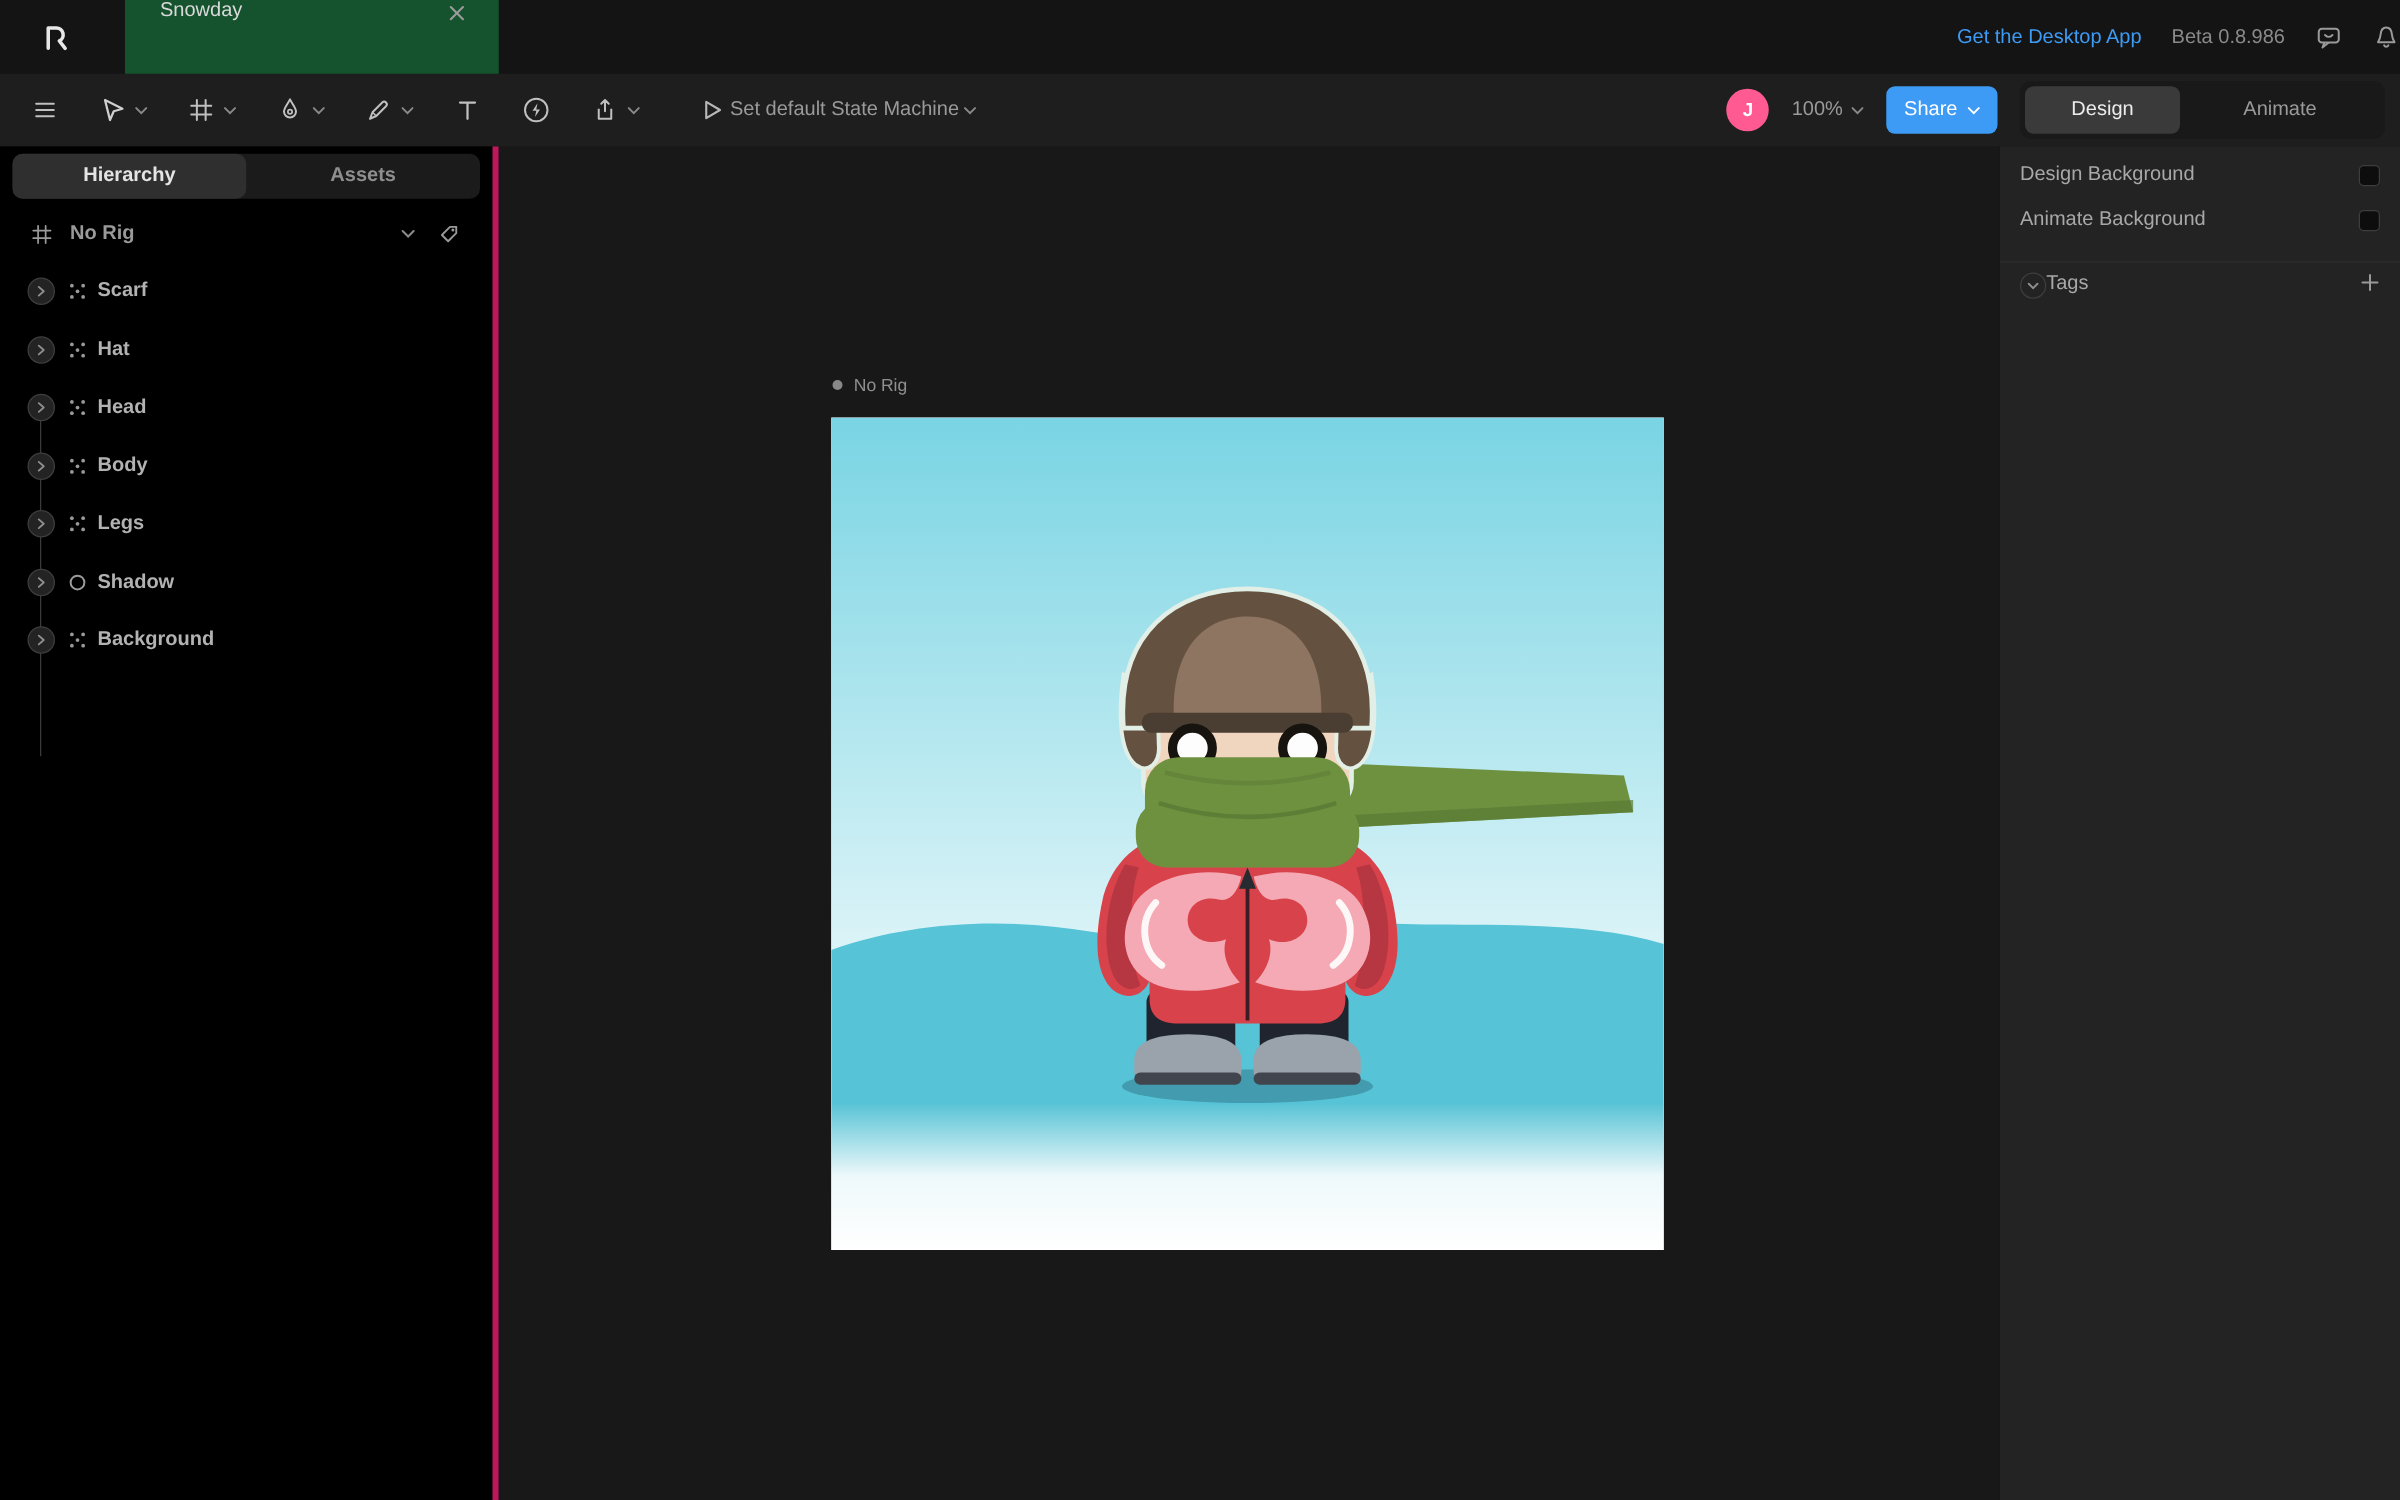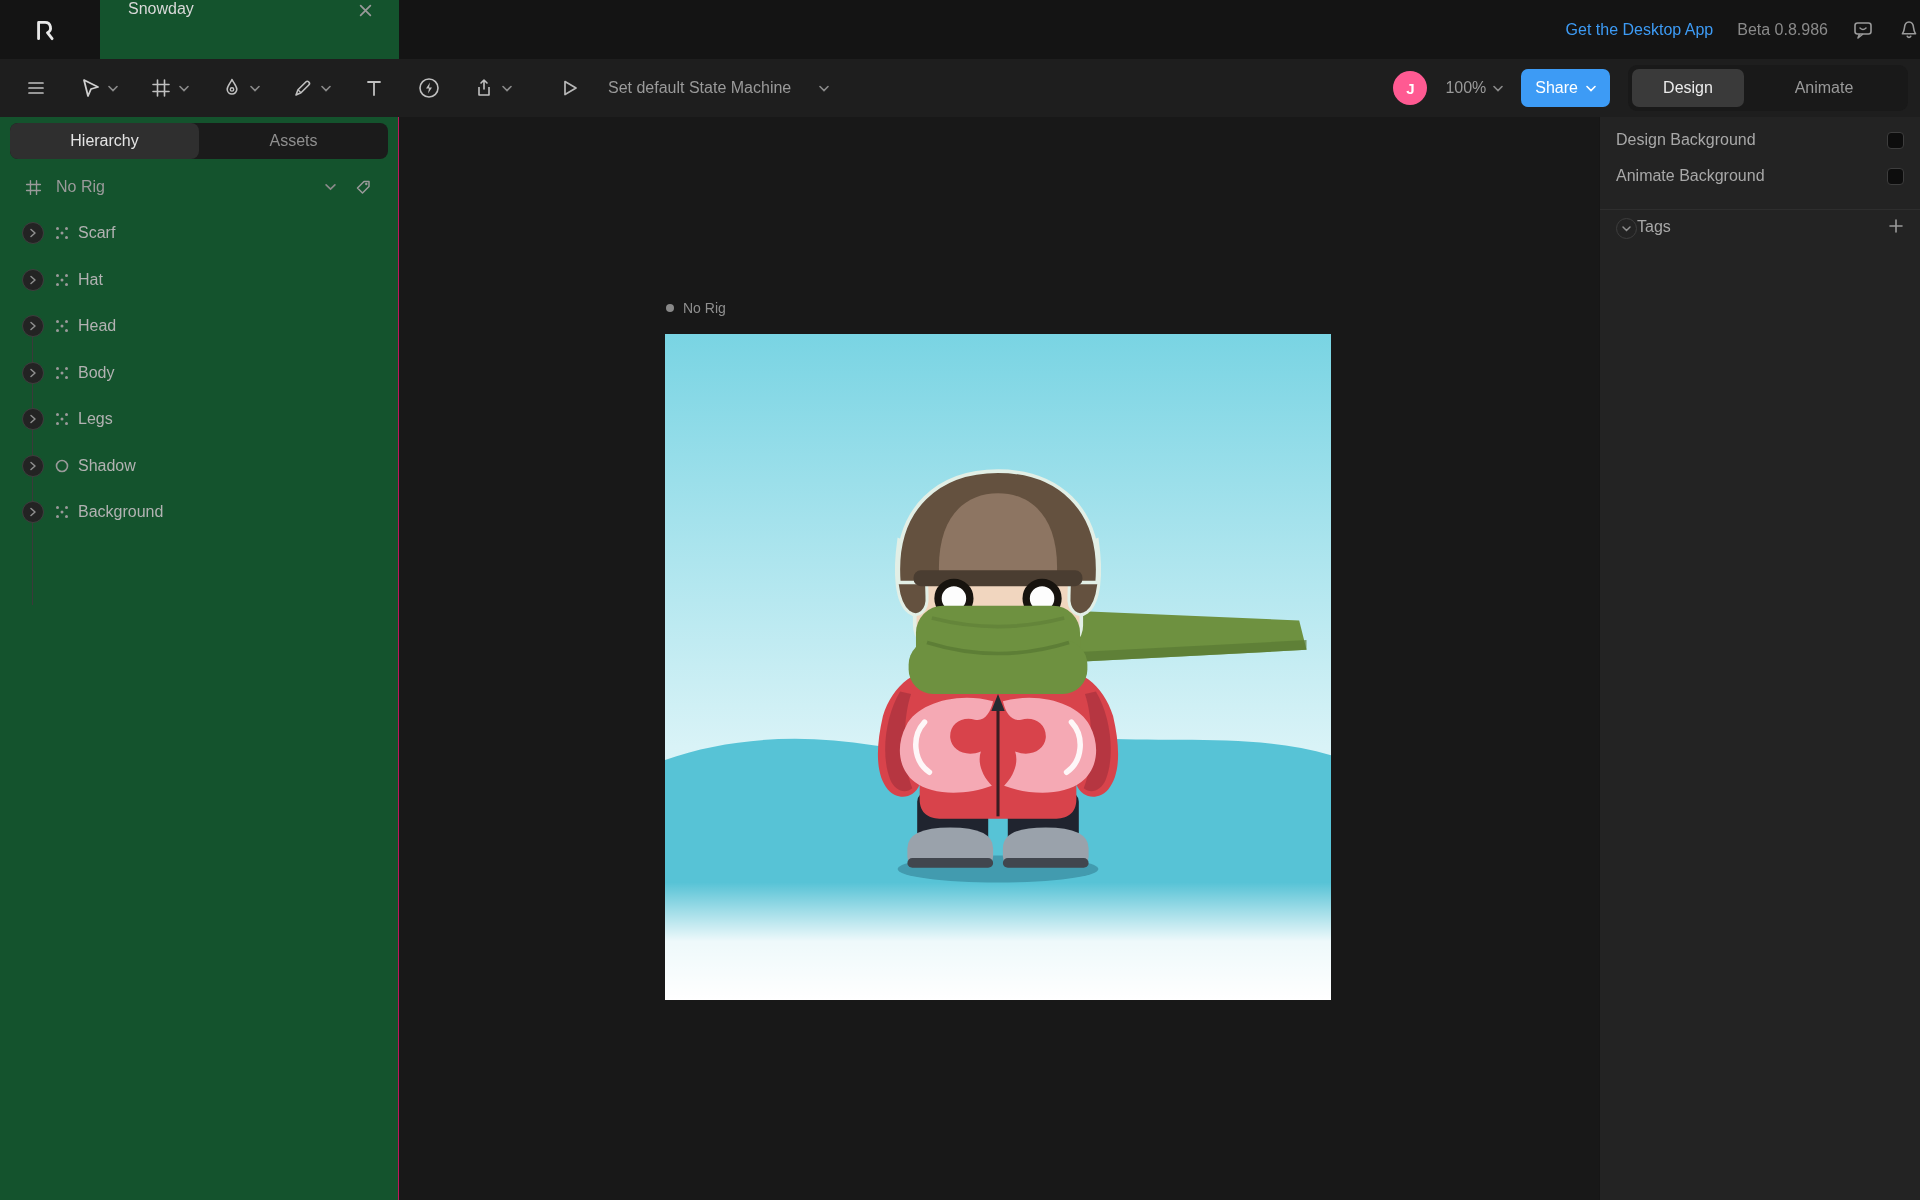--- a/index.html
+++ b/index.html
@@ -19,38 +19,38 @@
   .topbar-right{margin-left:auto;display:flex;align-items:center;gap:24px;}
   .desktop-link{color:var(--accent_blue,#3d9bf5);font-size:16px;cursor:pointer;}
   .beta{color:#8a8a8a;font-size:16px;}
   .tb-icon{cursor:pointer;display:flex;align-items:center;}
 
   
   .toolbar{position:absolute;left:0;top:59px;width:100%;height:58px;background:#1e1e1e;
            display:flex;align-items:center;z-index:4;}
   .toolbar-left{display:flex;align-items:center;gap:32px;padding-left:25px;}
   .tool{display:flex;align-items:center;gap:7px;cursor:pointer;height:40px;}
-  .sm-group{display:flex;align-items:center;gap:28px;margin-left:14px;cursor:pointer;}
+  .sm-group{display:flex;align-items:center;gap:4px;margin-left:14px;cursor:pointer;}
   .sm-label{color:#9a9a9a;font-size:16px;}
   .toolbar-right{margin-left:auto;display:flex;align-items:center;gap:18px;padding-right:12px;}
   .avatar{width:34px;height:34px;border-radius:50%;background:var(--avatar_pink,#ff5a92);
           color:#fff;font-size:15px;font-weight:bold;display:flex;align-items:center;
           justify-content:center;cursor:pointer;}
   .zoom{display:flex;align-items:center;gap:7px;color:#9a9a9a;font-size:16px;cursor:pointer;}
   .share-btn{height:38px;background:var(--accent_blue,#3d9bf5);border-radius:7px;display:flex;
              align-items:center;gap:8px;padding:12px 14px;color:#fff;font-size:16px;cursor:pointer;}
   .mode-seg{background:#191919;border-radius:9px;padding:4px;display:flex;align-items:center;}
-  .seg-design{width:112px;height:38px;border-radius:7px;background:#3a3a3a;color:#ececec;
+  .seg-design{width:124px;height:38px;border-radius:7px;background:#3a3a3a;color:#ececec;
               font-size:16px;display:flex;align-items:center;justify-content:center;cursor:pointer;}
   .seg-animate{width:160px;height:38px;color:#9a9a9a;font-size:16px;display:flex;
                align-items:center;justify-content:center;cursor:pointer;}
 
   
-  .left-panel{position:absolute;left:0;top:117px;width:399px;bottom:0;background:#14532d;
-              border-right:1px solid #be185d;}
+  .left-panel{position:absolute;left:0;top:117px;width:399px;bottom:0;background:#000000;
+              border-right:5px solid #be185d;font-weight:bold;}
   .panel-tabs{position:absolute;left:10px;right:10px;top:6px;height:36px;display:flex;
               background:#1b1b1b;border-radius:8px;}
   .panel-tab{flex:1;display:flex;align-items:center;justify-content:center;font-size:16px;
              color:#8f8f8f;cursor:pointer;border-radius:8px;}
   .panel-tab.active{background:#2f2f2f;color:#e4e4e4;}
   .rig-row{position:absolute;left:0;top:48px;width:100%;height:44px;display:flex;
            align-items:center;cursor:pointer;}
   .rig-icon{margin-left:24px;display:flex;}
   .rig-label{margin-left:13px;color:#9a9a9a;font-size:16px;flex:1;}
   .rig-chevron{position:absolute;right:62px;display:flex;cursor:pointer;}

